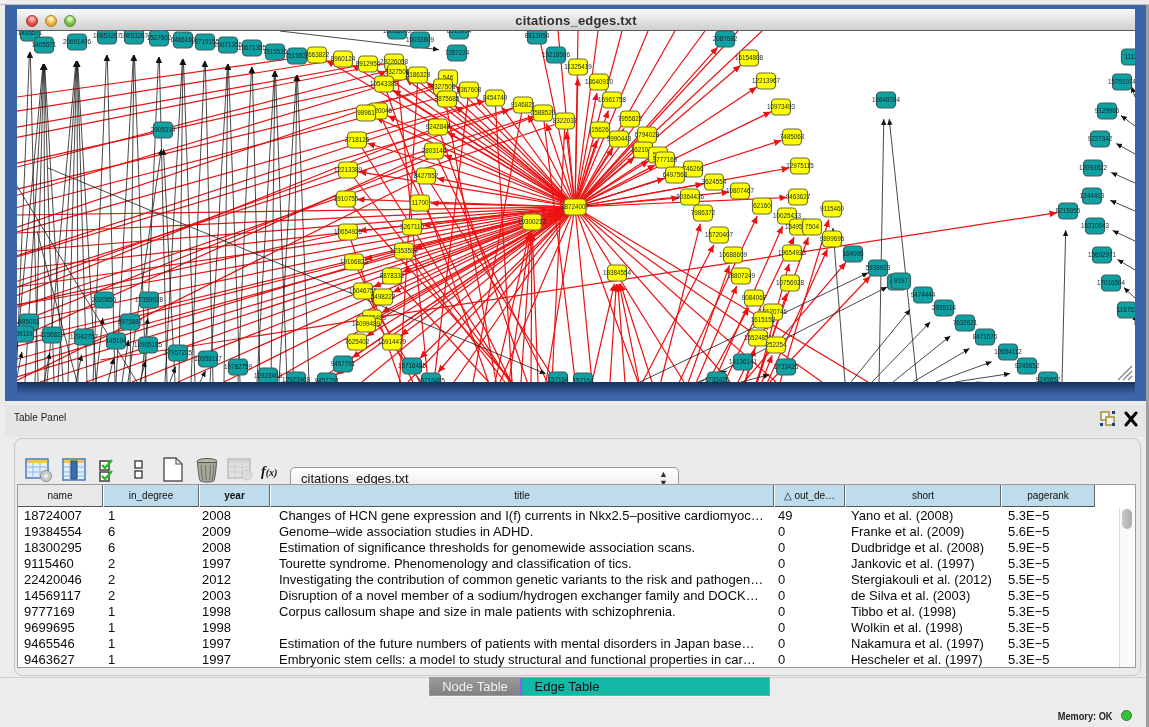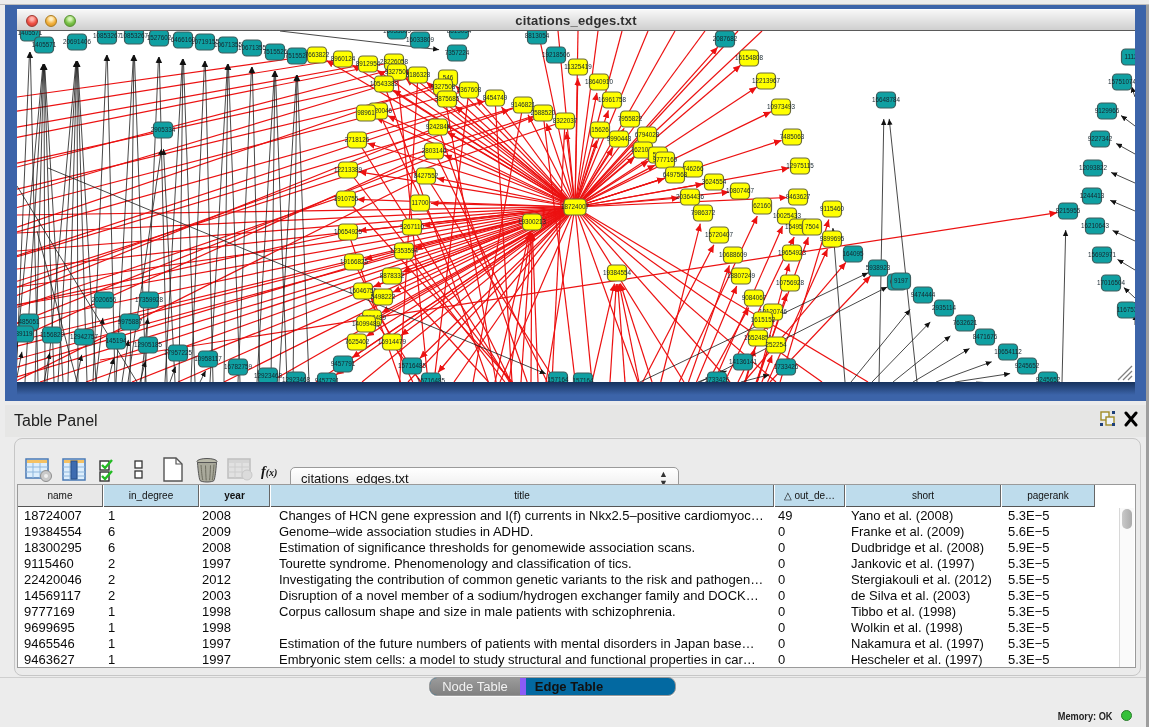--- a/index.html
+++ b/index.html
@@ -9,44 +9,44 @@
 #title { text-align:center; font-size:13px; color:#303030; line-height:21px; font-weight:bold; letter-spacing:0.2px; }
 .tl { position:absolute; top:5px; width:12px; height:12px; border-radius:50%; }
 #tl-r { left:9px;  background:radial-gradient(circle at 50% 30%, #ffb3ad 0 15%, #ee4f43 55%, #c33b32 100%); border:1px solid #a03730; }
 #tl-y { left:28px; background:radial-gradient(circle at 50% 30%, #ffeFC2 0 15%, #f2b03c 55%, #cf8f21 100%); border:1px solid #ad7d20; }
 #tl-g { left:47px; background:radial-gradient(circle at 50% 30%, #d8f5b8 0 15%, #78c146 55%, #5b9a31 100%); border:1px solid #589231; }
 #canvas { position:absolute; left:12px; top:26px; width:1118px; height:351px; background:#fff; overflow:hidden; }
 
 #rstrip { position:absolute; right:0; top:5px; width:3px; height:722px; background:#9e9e9e; }
 
 #tp-bar { position:absolute; left:5px; top:405px; width:1141px; height:32px; background:#e6e6e5; }
-#tp-bar .t { position:absolute; left:9px; top:7px; font-size:16px; color:#1e1e1e; }
+#tp-bar .t { position:absolute; left:9px; top:7px; font-size:10px; color:#1e1e1e; }
 #panel { position:absolute; left:14px; top:438px; width:1127px; height:238px; background:#ebebeb; border:1px solid #c6c6c6; border-radius:8px; }
 #toolbar { position:absolute; left:3px; top:16px; height:34px; width:1100px; }
 #combo { position:absolute; left:272px; top:12px; width:389px; height:23px; background:linear-gradient(#ffffff,#ededed); border:1px solid #9a9a9a; border-radius:5px; font-size:13px; color:#111; padding:3px 0 0 10px; }
 #combo .arr { position:absolute; right:10px; top:2px; font-size:9px; color:#333; line-height:9px; }
 #table { position:absolute; left:2px; top:45px; width:1119px; height:184px; background:#fff; border:1px solid #9a9a9a; overflow:hidden; }
 .th { position:absolute; top:0; height:22px; background:#bedcec; border-right:1px solid #666; border-bottom:1px solid #555; font-size:10px; color:#111; text-align:center; line-height:22px; }
 .tr { position:absolute; left:0; width:1101px; height:16px; font-size:13px; color:#0a0a0a; white-space:nowrap; }
 .c { position:absolute; top:0; line-height:16px; overflow:hidden; }
 .c0 { left:6px;   width:80px; }
 .c1 { left:90px;  width:70px; }
 .c2 { left:184px; width:60px; }
 .c3 { left:261px; width:490px; }
 .c4 { left:760px; width:60px; }
 .c5 { left:833px; width:150px; }
 .c6 { left:990px; width:95px; }
 #vsb { position:absolute; right:1px; top:23px; width:15px; height:160px; background:#fafafa; border-left:1px solid #d8d8d8; }
 #vsb .thumb { position:absolute; left:2px; top:1px; width:10px; height:20px; background:linear-gradient(90deg,#c9c9c9,#ababab); border-radius:5px; }
 
 #tabline { position:absolute; left:0; top:677px; width:1149px; height:1px; background:#cfcfcf; }
-#tabs { position:absolute; left:429px; top:677px; width:247px; height:19px; border:1px solid #9a9a9a; border-radius:8px; overflow:hidden; background:#0369a1; box-shadow:0 1px 0 rgba(255,255,255,0.7); }
+#tabs { position:absolute; left:429px; top:677px; width:341px; height:19px; border:1px solid #9a9a9a; border-radius:0; overflow:hidden; background:#14b8a6; box-shadow:0 1px 0 rgba(255,255,255,0.7); }
 .seg { position:absolute; top:0; height:19px; font-size:13px; line-height:18px; text-align:center; color:#111; }
 #seg1 { left:0; width:90px; background:linear-gradient(#9b9b9b,#7d7d7d); color:#f2f2f2; }
-#seg2 { left:90px; width:92px; border-left:6px solid #8b5cf6;font-weight:bold; }
+#seg2 { left:90px; width:92px; border-left:2px solid #8b5cf6; }
 #seg3 { left:182px; width:113px; border-left:1px solid #b8b8b8;margin-top:29px; }
 
 #mem { position:absolute; right:37px; top:711px; font-size:10px; color:#222; font-weight:bold; transform:scaleX(0.92); transform-origin:right; }
 #memdot { position:absolute; right:17px; top:710px; width:11px; height:11px; border-radius:50%; background:#35c13a; border:1px solid #2a7c2c; }
 #topline { position:absolute; left:0; top:4px; width:1149px; height:1px; background:#bdbdbd; }
 </style></head>
 <body>
 <div id="topline"></div>
 <div id="frame">
   <div id="titlebar">

